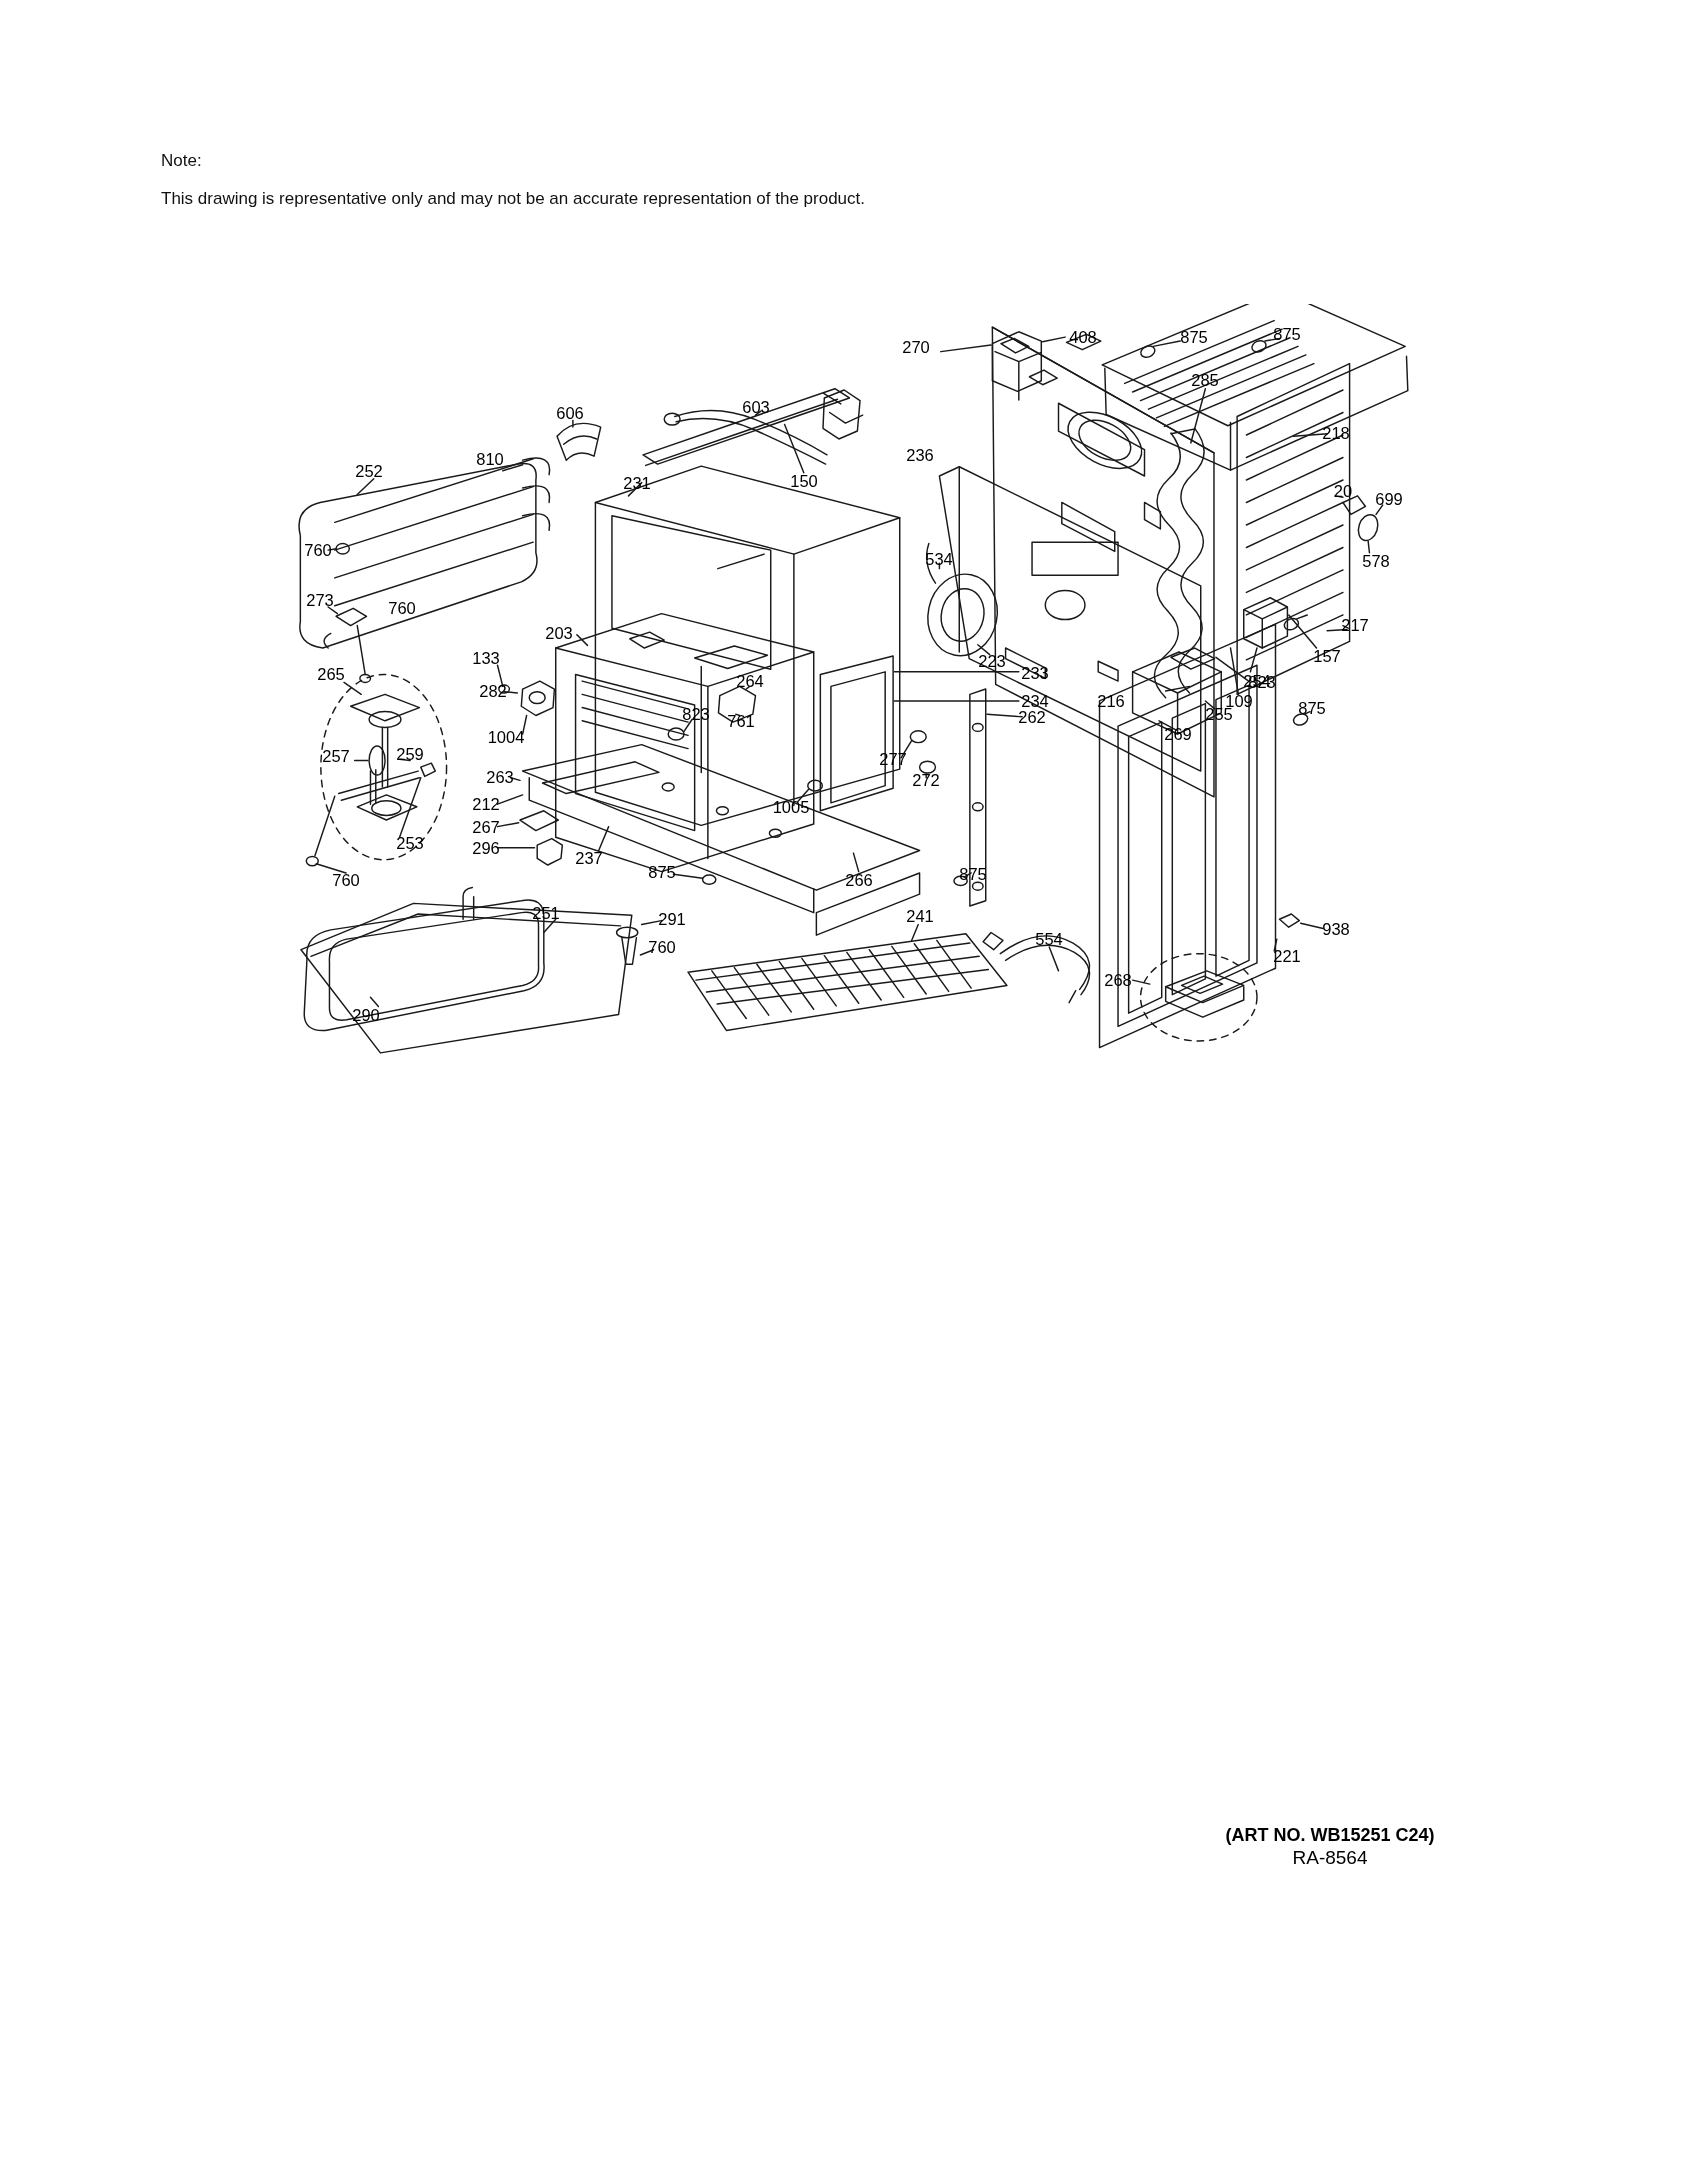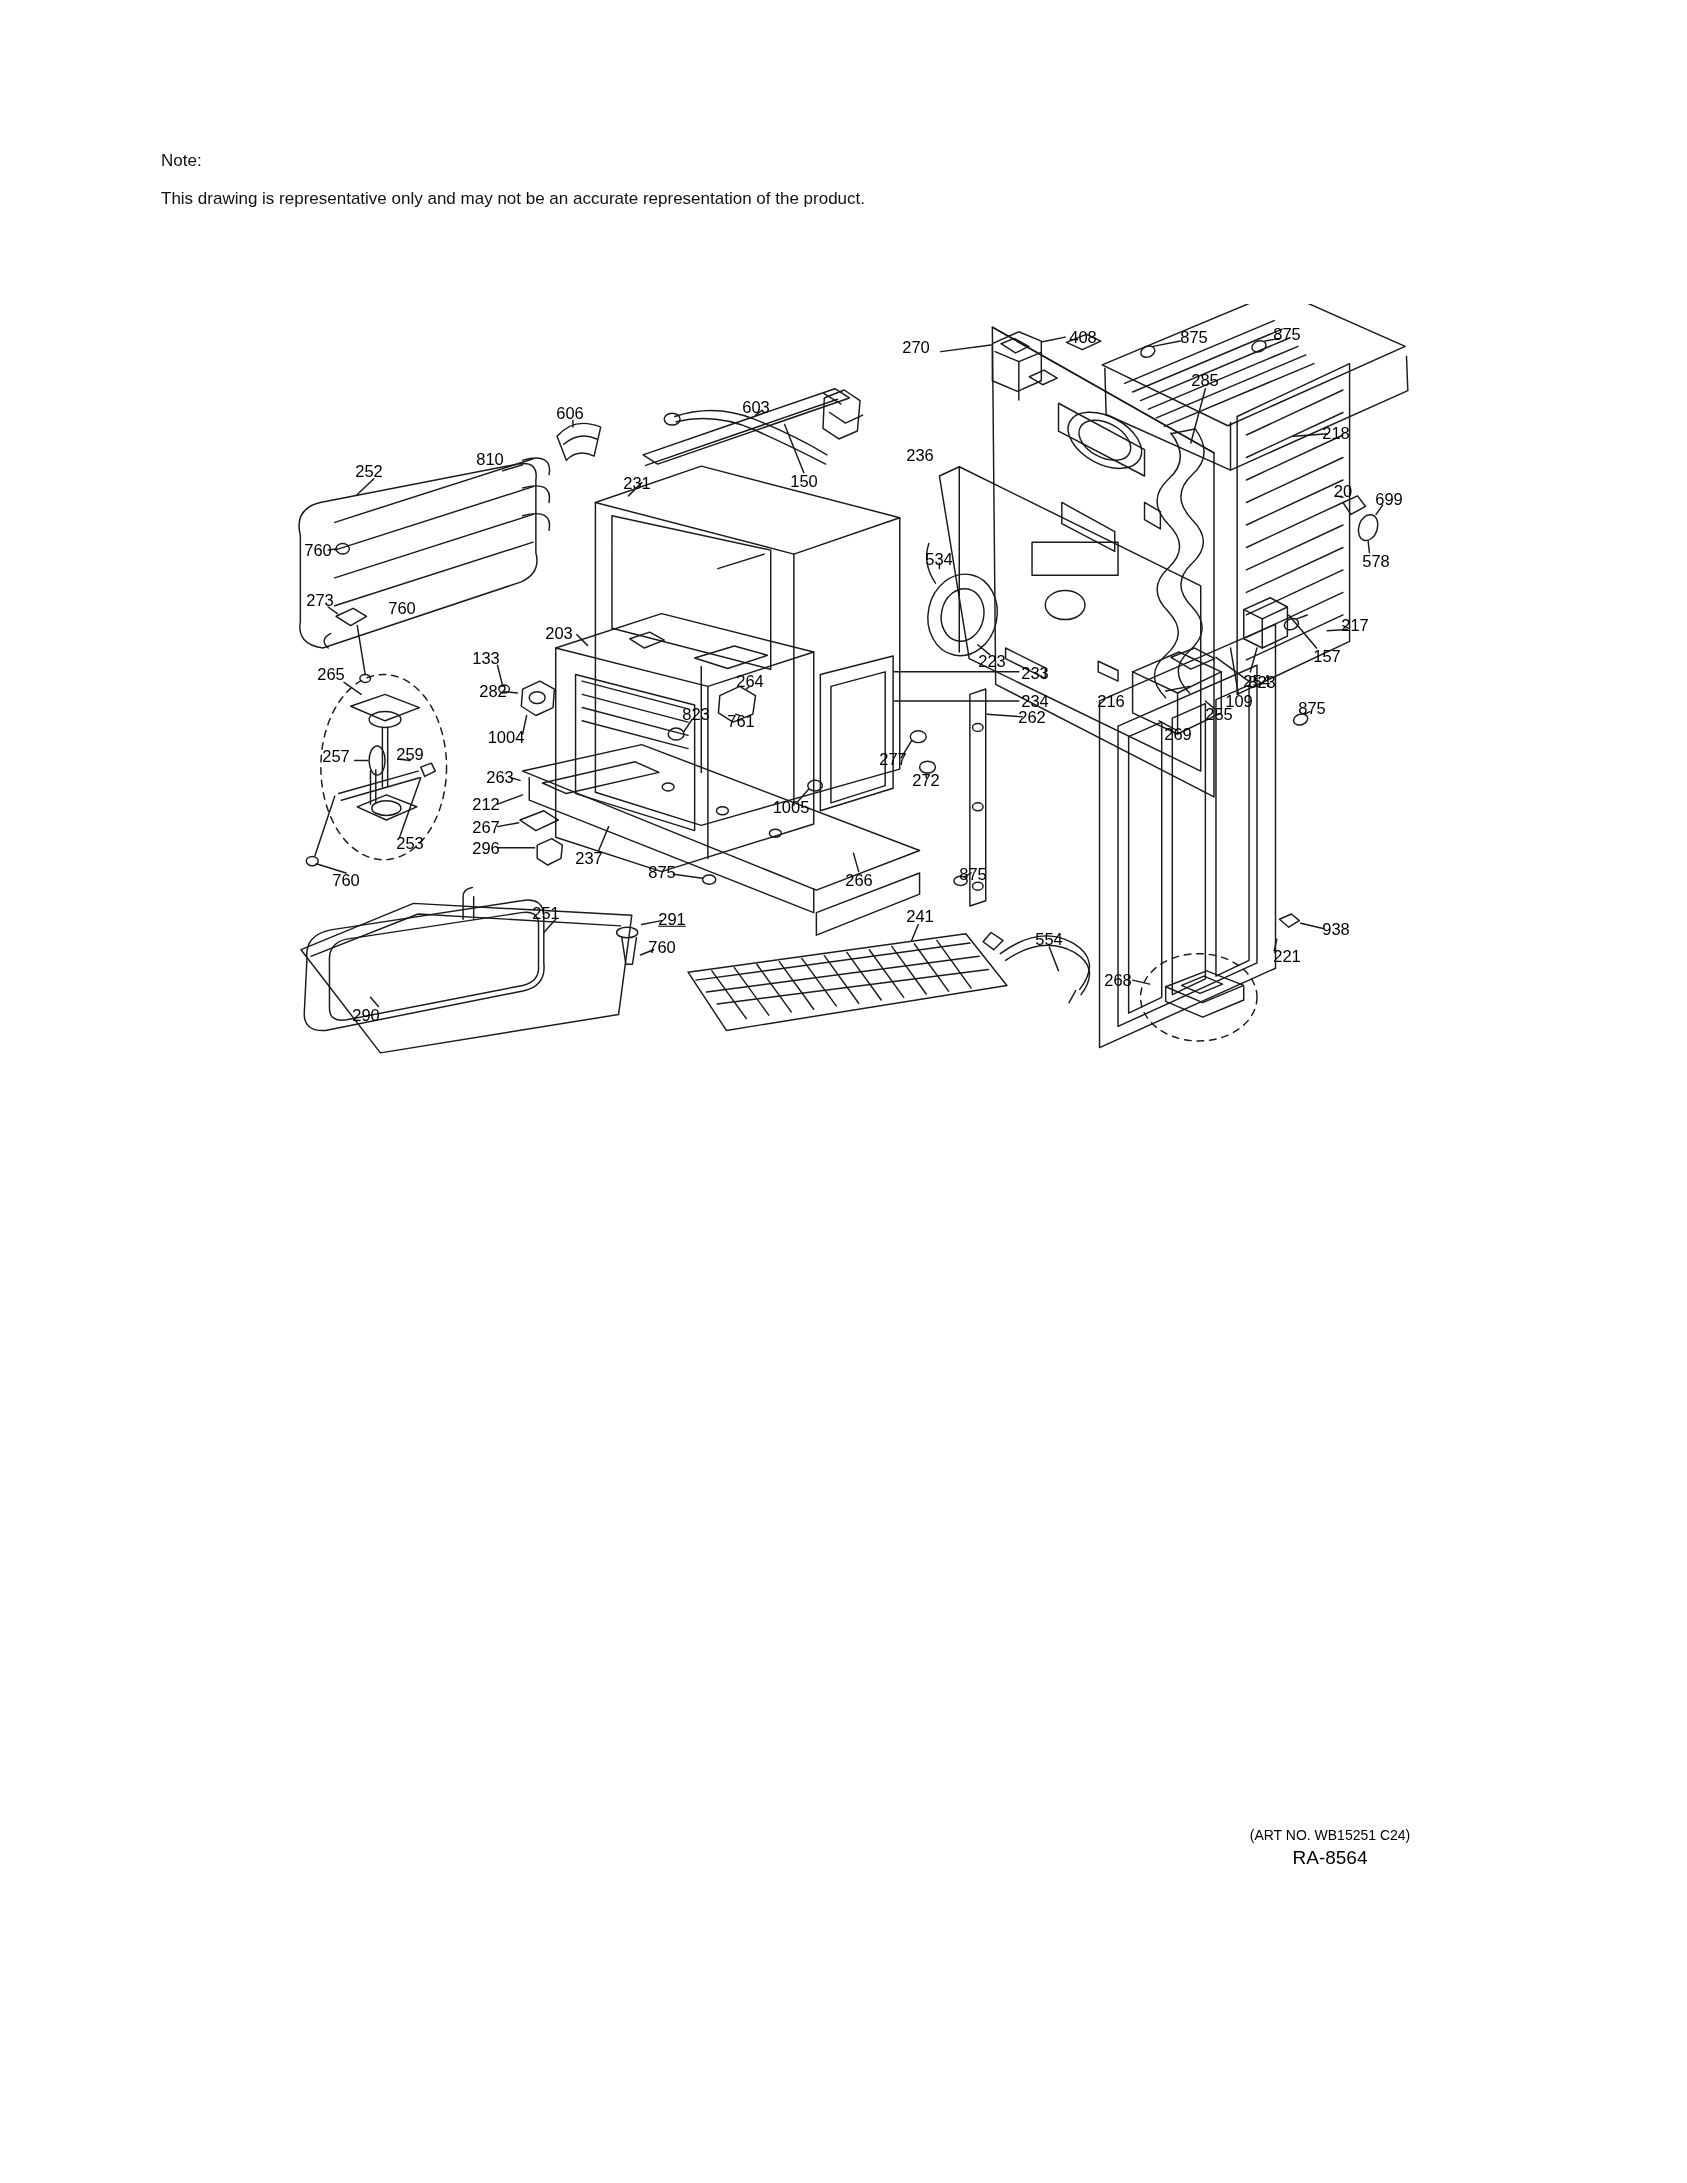--- a/index.html
+++ b/index.html
@@ -48,23 +48,23 @@
     transform: translate(-50%, -50%);
   }
   #art-no {
     position: absolute;
     left: 1191px;
     top: 1522px;
     width: 278px;
     text-align: center;
   }
   #art-no .art-line {
-    font-size: 14px;
+    font-size: 18px;
     line-height: 18.5px;
-    font-weight: normal;
+    font-weight: bold;
     white-space: nowrap;
   }
   #art-no .ra-line {
     font-size: 19px;
     line-height: 25px;
     white-space: nowrap;
   }
 </style>
 </head>
 <body>
@@ -407,21 +407,21 @@
       <div class="callout" style="left: 791px; top: 503px;">1005</div>
       <div class="callout" style="left: 486px; top: 523px;">267</div>
       <div class="callout" style="left: 486px; top: 544px;">296</div>
       <div class="callout" style="left: 410px; top: 539px;">253</div>
       <div class="callout" style="left: 589px; top: 554px;">237</div>
       <div class="callout" style="left: 859px; top: 576px;">266</div>
       <div class="callout" style="left: 662px; top: 568px;">875</div>
       <div class="callout" style="left: 973px; top: 570px;">875</div>
       <div class="callout" style="left: 346px; top: 576px;">760</div>
       <div class="callout" style="left: 546px; top: 609px;">251</div>
-      <div class="callout" style="left: 672px; top: 615px; text-decoration: underline;">291</div>
+      <div class="callout" style="left: 672px; top: 615px;">291</div>
       <div class="callout" style="left: 920px; top: 612px;">241</div>
       <div class="callout" style="left: 1049px; top: 635px;">554</div>
       <div class="callout" style="left: 662px; top: 643px;">760</div>
       <div class="callout" style="left: 1336px; top: 625px;">938</div>
       <div class="callout" style="left: 1287px; top: 652px;">221</div>
       <div class="callout" style="left: 1118px; top: 676px;">268</div>
       <div class="callout" style="left: 366px; top: 711px;">290</div>
     </div>
 
   <div id="art-no">

